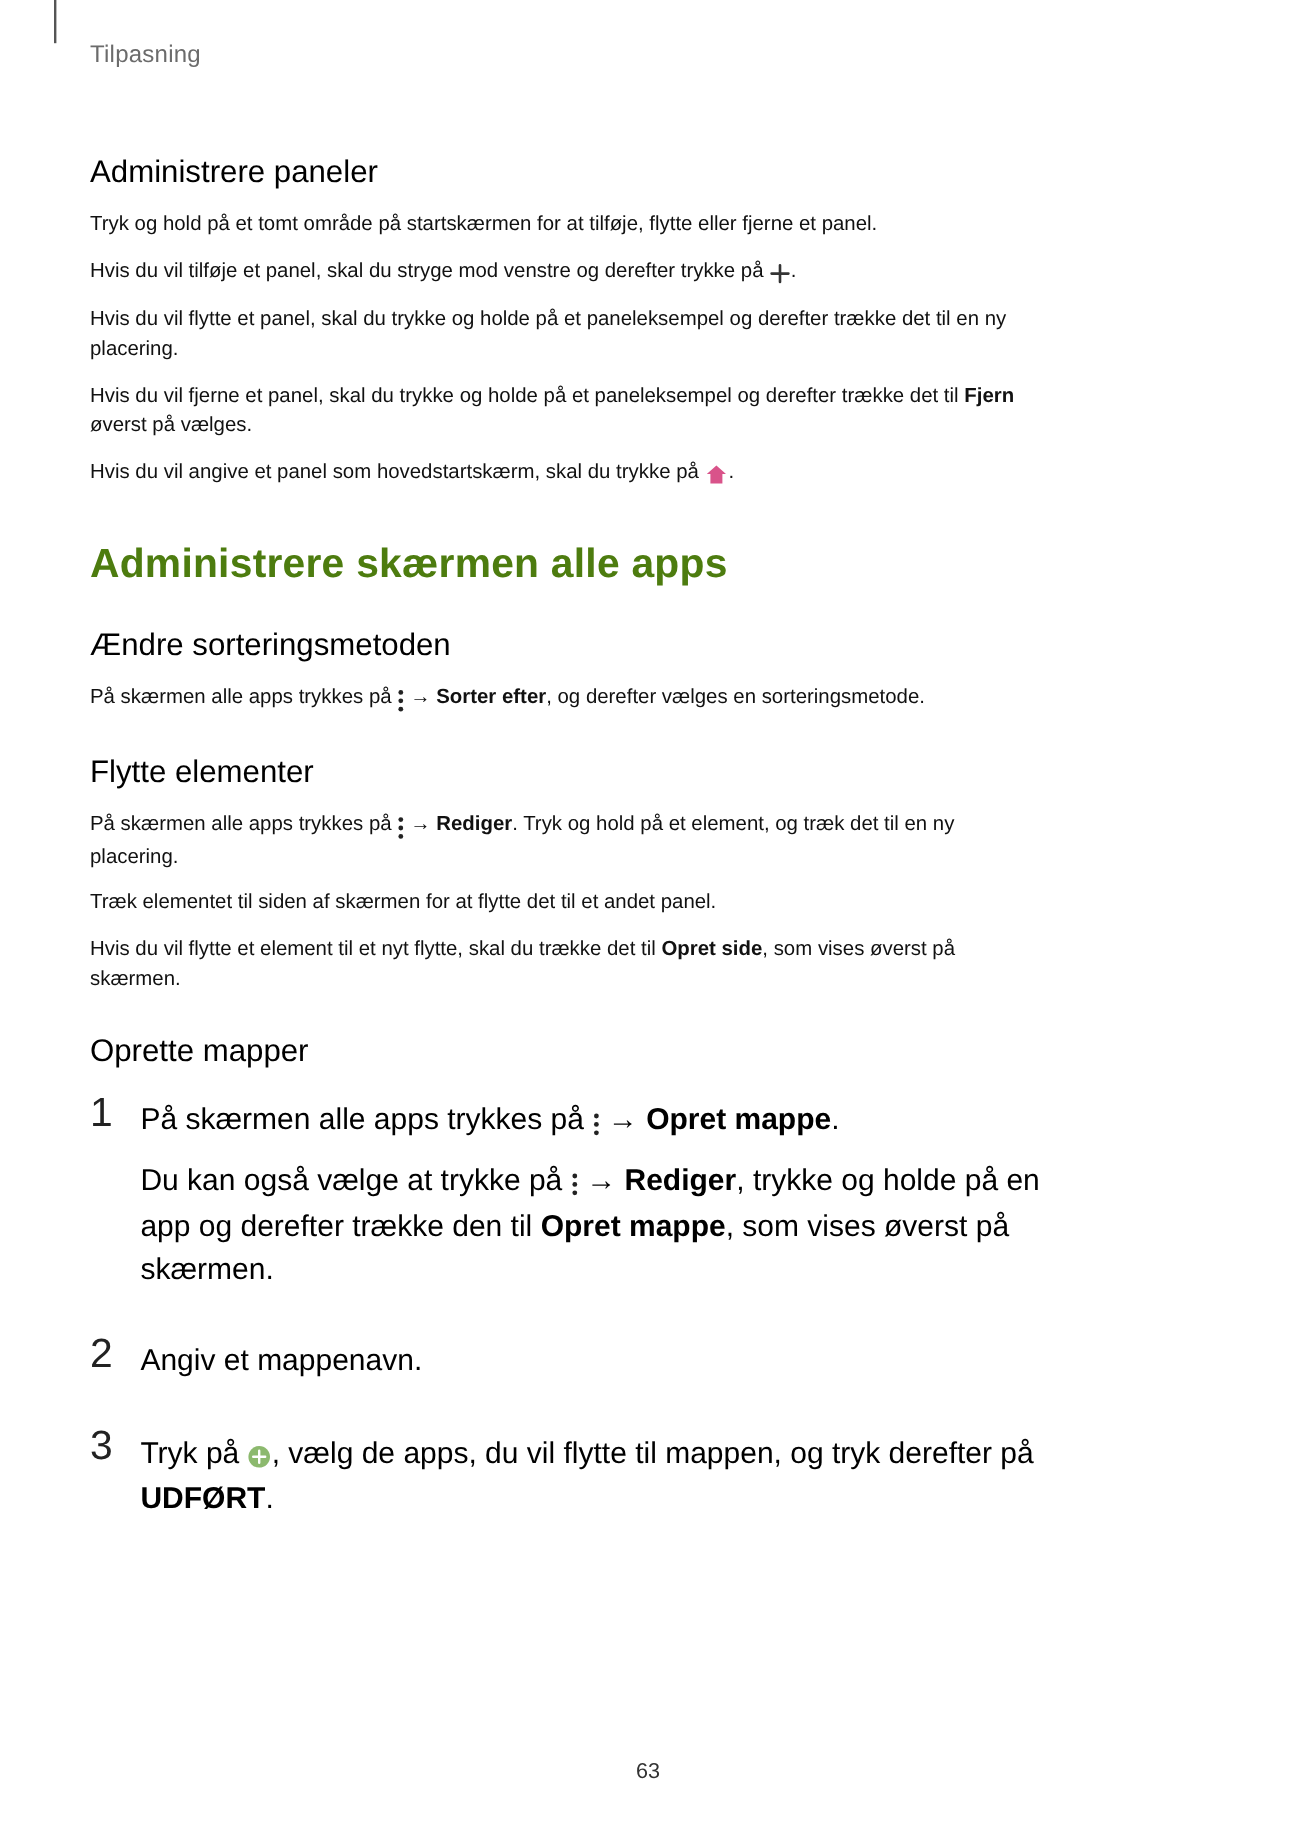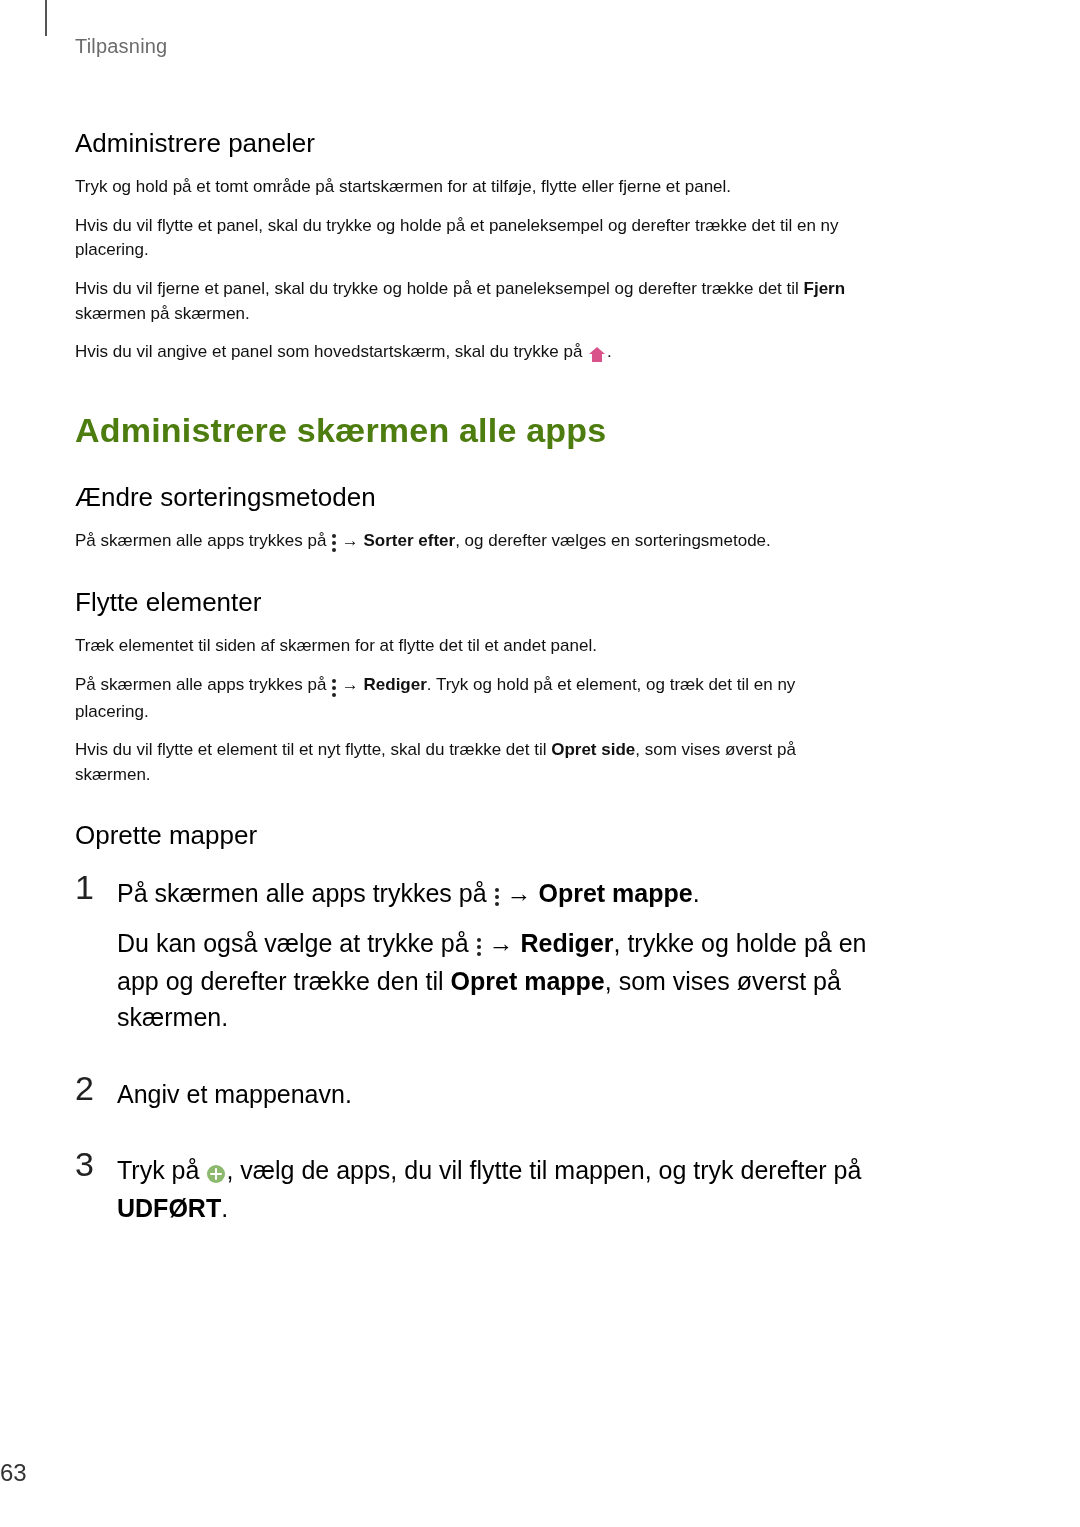--- a/index.html
+++ b/index.html
@@ -86,40 +86,46 @@
     font-size: 25px;
     line-height: 1.45;
     padding-top: 6px;
   }
   ol.steps .step-body p { margin-bottom: 12px; }
   .pagenum {
     position: absolute;
     bottom: 40px;
     left: 0;
     width: 1080px;
-    font-size: 24px;
+    text-align: center;
+    font-size: 18px;
     color: #333;
   }
   .block { margin-bottom: 32px; }
 </style>
 </head>
 <body>
 
 <div class="page">
   <div class="tab-marker"></div>
   <div class="breadcrumb">Tilpasning</div>
 
   <div class="content">
 
     <div class="block">
       <h3 class="sub">Administrere paneler</h3>
       <p class="body">Tryk og hold på et tomt område på startskærmen for at tilføje, flytte eller fjerne et panel.</p>
+      <p class="body">
+        <span>Hvis du vil tilføje et panel, skal du stryge mod venstre og derefter trykke på </span><span class="icon icon-plus"><svg width="18" height="18" viewBox="0 0 18 18">
+              <path d="M9 2v14M2 9h14" stroke="#333" stroke-width="2.2" stroke-linecap="round"></path>
+            </svg></span><span>.</span>
+      </p>
       <p class="body">Hvis du vil flytte et panel, skal du trykke og holde på et paneleksempel og derefter trække det til en ny placering.</p>
       <p class="body">
-        <span>Hvis du vil fjerne et panel, skal du trykke og holde på et paneleksempel og derefter trække det til </span><span class="b">Fjern</span><span> skærmen på skærmen.</span>
+        <span>Hvis du vil fjerne et panel, skal du trykke og holde på et paneleksempel og derefter trække det til </span><span class="b">Fjern</span><span> øverst på vælges.</span>
       </p>
       <p class="body">
         <span>Hvis du vil angive et panel som hovedstartskærm, skal du trykke på </span><span class="icon icon-home"><svg width="20" height="19" viewBox="0 0 20 19">
               <path d="M10 2 L18 9 L15 9 L15 17 L5 17 L5 9 L2 9 Z" fill="#d9538a"></path>
             </svg></span><span>.</span>
       </p>
     </div>
 
     <h2 class="section">Administrere skærmen alle apps</h2>
 
@@ -129,28 +135,28 @@
         <span>På skærmen alle apps trykkes på </span><span class="icon icon-menu"><svg width="6" height="20" viewBox="0 0 6 20">
               <circle cx="3" cy="3" r="2" fill="#222"></circle>
               <circle cx="3" cy="10" r="2" fill="#222"></circle>
               <circle cx="3" cy="17" r="2" fill="#222"></circle>
             </svg></span><span> → </span><span class="b">Sorter efter</span><span>, og derefter vælges en sorteringsmetode.</span>
       </p>
     </div>
 
     <div class="block">
       <h3 class="sub">Flytte elementer</h3>
-      <p class="body">Træk elementet til siden af skærmen for at flytte det til et andet panel.</p>
       <p class="body">
         <span>På skærmen alle apps trykkes på </span><span class="icon icon-menu"><svg width="6" height="20" viewBox="0 0 6 20">
               <circle cx="3" cy="3" r="2" fill="#222"></circle>
               <circle cx="3" cy="10" r="2" fill="#222"></circle>
               <circle cx="3" cy="17" r="2" fill="#222"></circle>
             </svg></span><span> → </span><span class="b">Rediger</span><span>. Tryk og hold på et element, og træk det til en ny placering.</span>
       </p>
+      <p class="body">Træk elementet til siden af skærmen for at flytte det til et andet panel.</p>
       <p class="body">
         <span>Hvis du vil flytte et element til et nyt flytte, skal du trække det til </span><span class="b">Opret side</span><span>, som vises øverst på skærmen.</span>
       </p>
     </div>
 
     <div class="block">
       <h3 class="sub">Oprette mapper</h3>
 
       <ol class="steps">
         <li>

